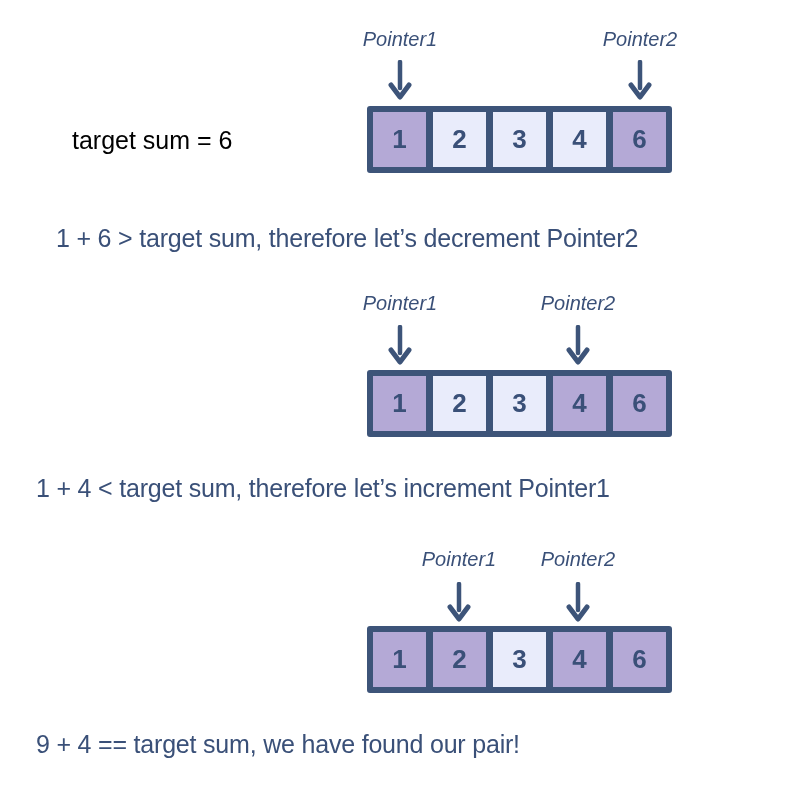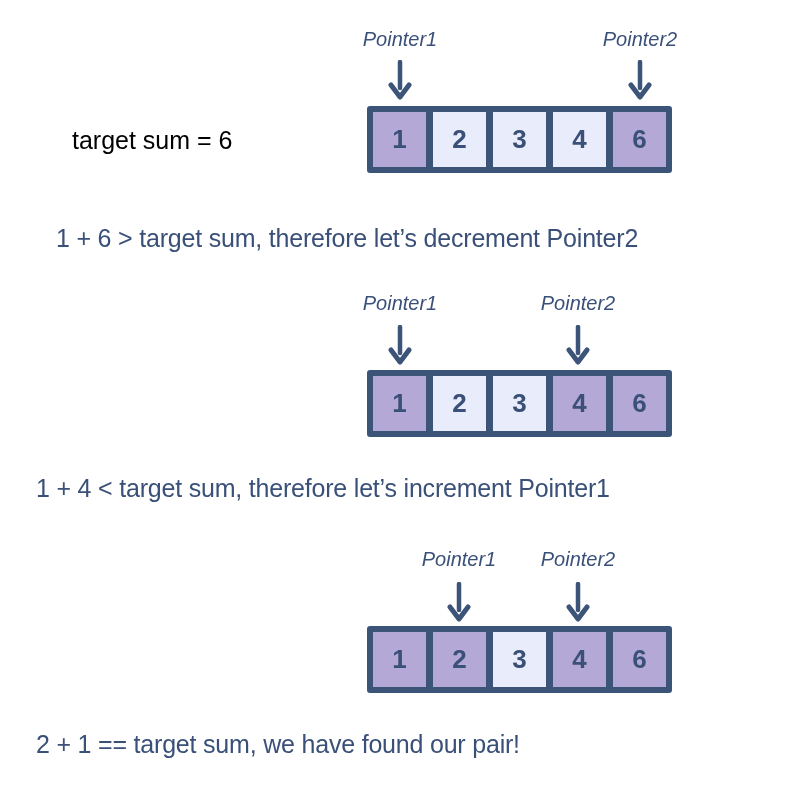--- a/index.html
+++ b/index.html
@@ -163,16 +163,16 @@
     </div>
 
     <div class="array" style="left:367px; top:626px;">
       <div class="cell highlight">1</div>
       <div class="cell highlight">2</div>
       <div class="cell plain">3</div>
       <div class="cell highlight">4</div>
       <div class="cell highlight">6</div>
     </div>
 
-    <div class="caption" style="left:36px; top:730px;">2 + 1 == target sum, we have found our pair!</div>
+    <div class="caption" style="left:36px; top:730px;">9 + 4 == target sum, we have found our pair!</div>
   </div>
 
 </div>
 
 </body></html>

